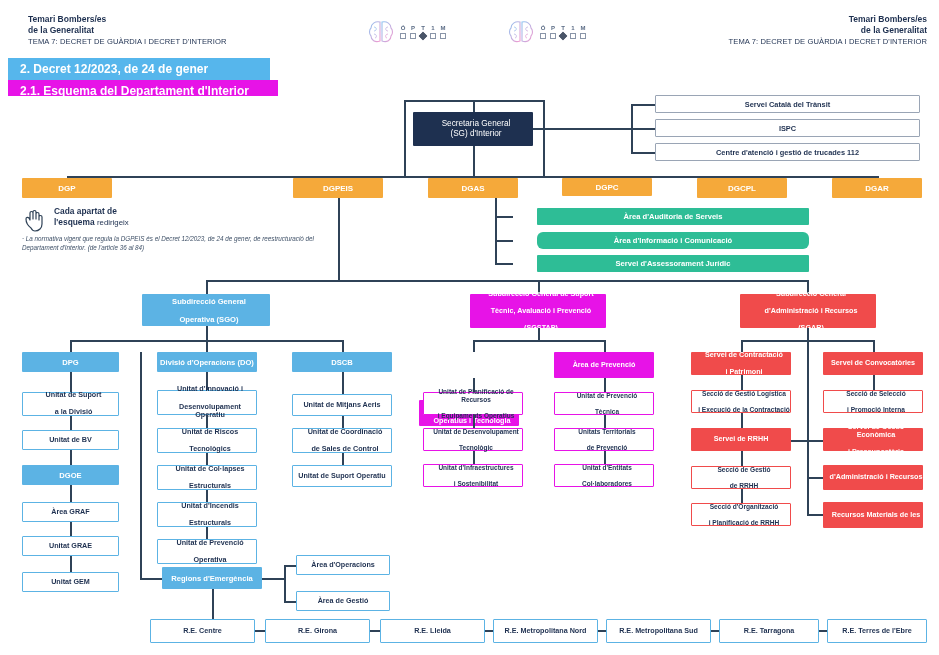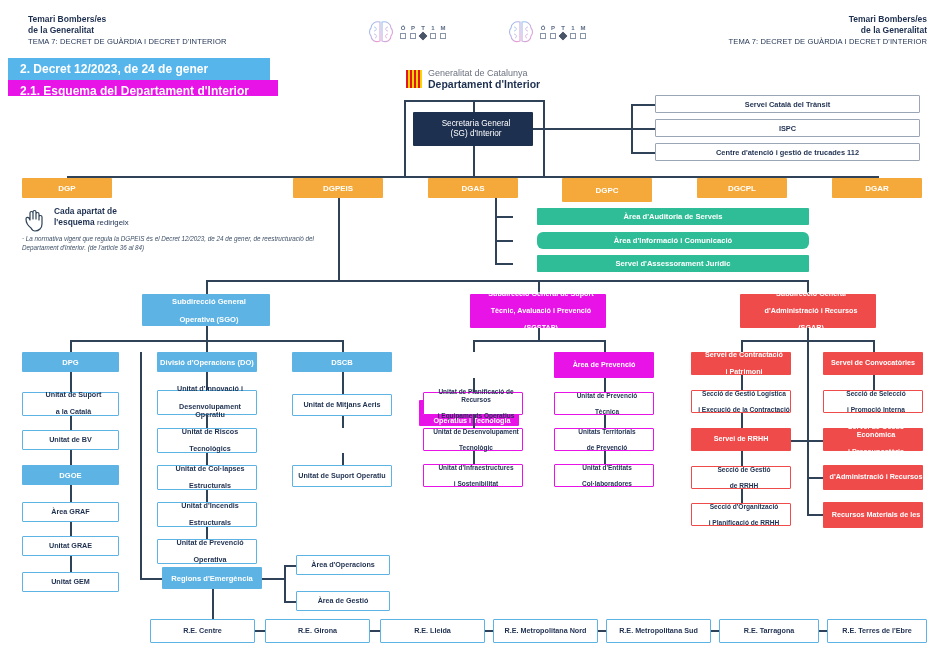--- a/index.html
+++ b/index.html
@@ -151,27 +151,20 @@
       <div class="col">
           <div class="ltr">M</div>
           <div class="sq"></div>
         </div>
     </div>
   </div>
 
   <div class="abs chip chip1">2. Decret 12/2023, de 24 de gener</div>
   <div class="abs chip chip2">2.1. Esquema del Departament d'Interior</div>
 
-  <div class="abs gencat">
-    <div class="flag"></div>
-    <div>
-      <div class="txt1">Generalitat de Catalunya</div>
-      <div class="txt2">Departament d'Interior</div>
-    </div>
-  </div>
 
   <div class="ln lnh" style="left:404px;top:100px;width:140px;"></div>
   <div class="ln lnv" style="left:473px;top:100px;height:12px;"></div>
   <div class="ln lnv" style="left:404px;top:100px;height:76px;"></div>
   <div class="ln lnv" style="left:543px;top:100px;height:76px;"></div>
 
   <div class="box navy" style="left:413px;top:112px;width:120px;height:34px;">
     <span>
       <span>Secretaria General</span>
       <span>(SG) d'Interior</span>
@@ -205,21 +198,21 @@
 
   <div class="box orange" style="left:22px;top:178px;width:90px;height:20px;">
     <span>DGP</span>
     </div>
   <div class="box orange" style="left:293px;top:178px;width:90px;height:20px;">
     <span>DGPEIS</span>
     </div>
   <div class="box orange" style="left:428px;top:178px;width:90px;height:20px;">
     <span>DGAS</span>
     </div>
-  <div class="box orange" style="left:562px;top:178px;width:90px;height:24px;align-items:center;">
+  <div class="box orange" style="left:562px;top:178px;width:90px;height:18px;align-items:center;">
     <span>DGPC</span>
     </div>
   <div class="box orange" style="left:697px;top:178px;width:90px;height:20px;">
     <span>DGCPL</span>
     </div>
   <div class="box orange" style="left:832px;top:178px;width:90px;height:20px;">
     <span>DGAR</span>
     </div>
 
   <div class="note">
@@ -281,21 +274,21 @@
   <div class="ln lnv" style="left:70px;top:340px;height:12px;"></div>
   <div class="ln lnv" style="left:206px;top:340px;height:12px;"></div>
   <div class="ln lnv" style="left:342px;top:340px;height:12px;"></div>
 
   <div class="box blue" style="left:22px;top:352px;width:97px;height:20px;">
     <span>DPG</span>
     </div>
   <div class="ln lnv" style="left:70px;top:372px;height:20px;"></div>
   <div class="box blueout" style="left:22px;top:392px;width:97px;height:24px;">
     <span><span>Unitat de Suport</span><br>
-    <span>a la Català</span></span>
+    <span>a la Divisió</span></span>
     </div>
   <div class="ln lnv" style="left:70px;top:416px;height:14px;"></div>
   <div class="box blueout" style="left:22px;top:430px;width:97px;height:20px;">
     <span>Unitat de BV</span>
     </div>
 
   <div class="ln lnv" style="left:70px;top:450px;height:15px;"></div>
   <div class="box blue" style="left:22px;top:465px;width:97px;height:20px;">
     <span>DGOE</span>
     </div>
@@ -342,20 +335,24 @@
     </div>
 
   <div class="box blue" style="left:292px;top:352px;width:100px;height:20px;">
     <span>DSCB</span>
     </div>
   <div class="ln lnv" style="left:342px;top:372px;height:22px;"></div>
   <div class="box blueout" style="left:292px;top:394px;width:100px;height:22px;">
     <span>Unitat de Mitjans Aeris</span>
     </div>
   <div class="ln lnv" style="left:342px;top:416px;height:12px;"></div>
+  <div class="box blueout" style="left:292px;top:428px;width:100px;height:25px;">
+    <span><span>Unitat de Coordinació</span><br>
+    <span>de Sales de Control</span></span>
+    </div>
   <div class="ln lnv" style="left:342px;top:453px;height:12px;"></div>
   <div class="box blueout" style="left:292px;top:465px;width:100px;height:22px;">
     <span>Unitat de Suport Operatiu</span>
     </div>
 
   <div class="ln lnv" style="left:140px;top:352px;height:226px;"></div>
   <div class="ln lnh" style="left:140px;top:578px;width:22px;"></div>
   <div class="box blue" style="left:162px;top:567px;width:100px;height:22px;">
     <span>Regions d'Emergència</span>
     </div>

